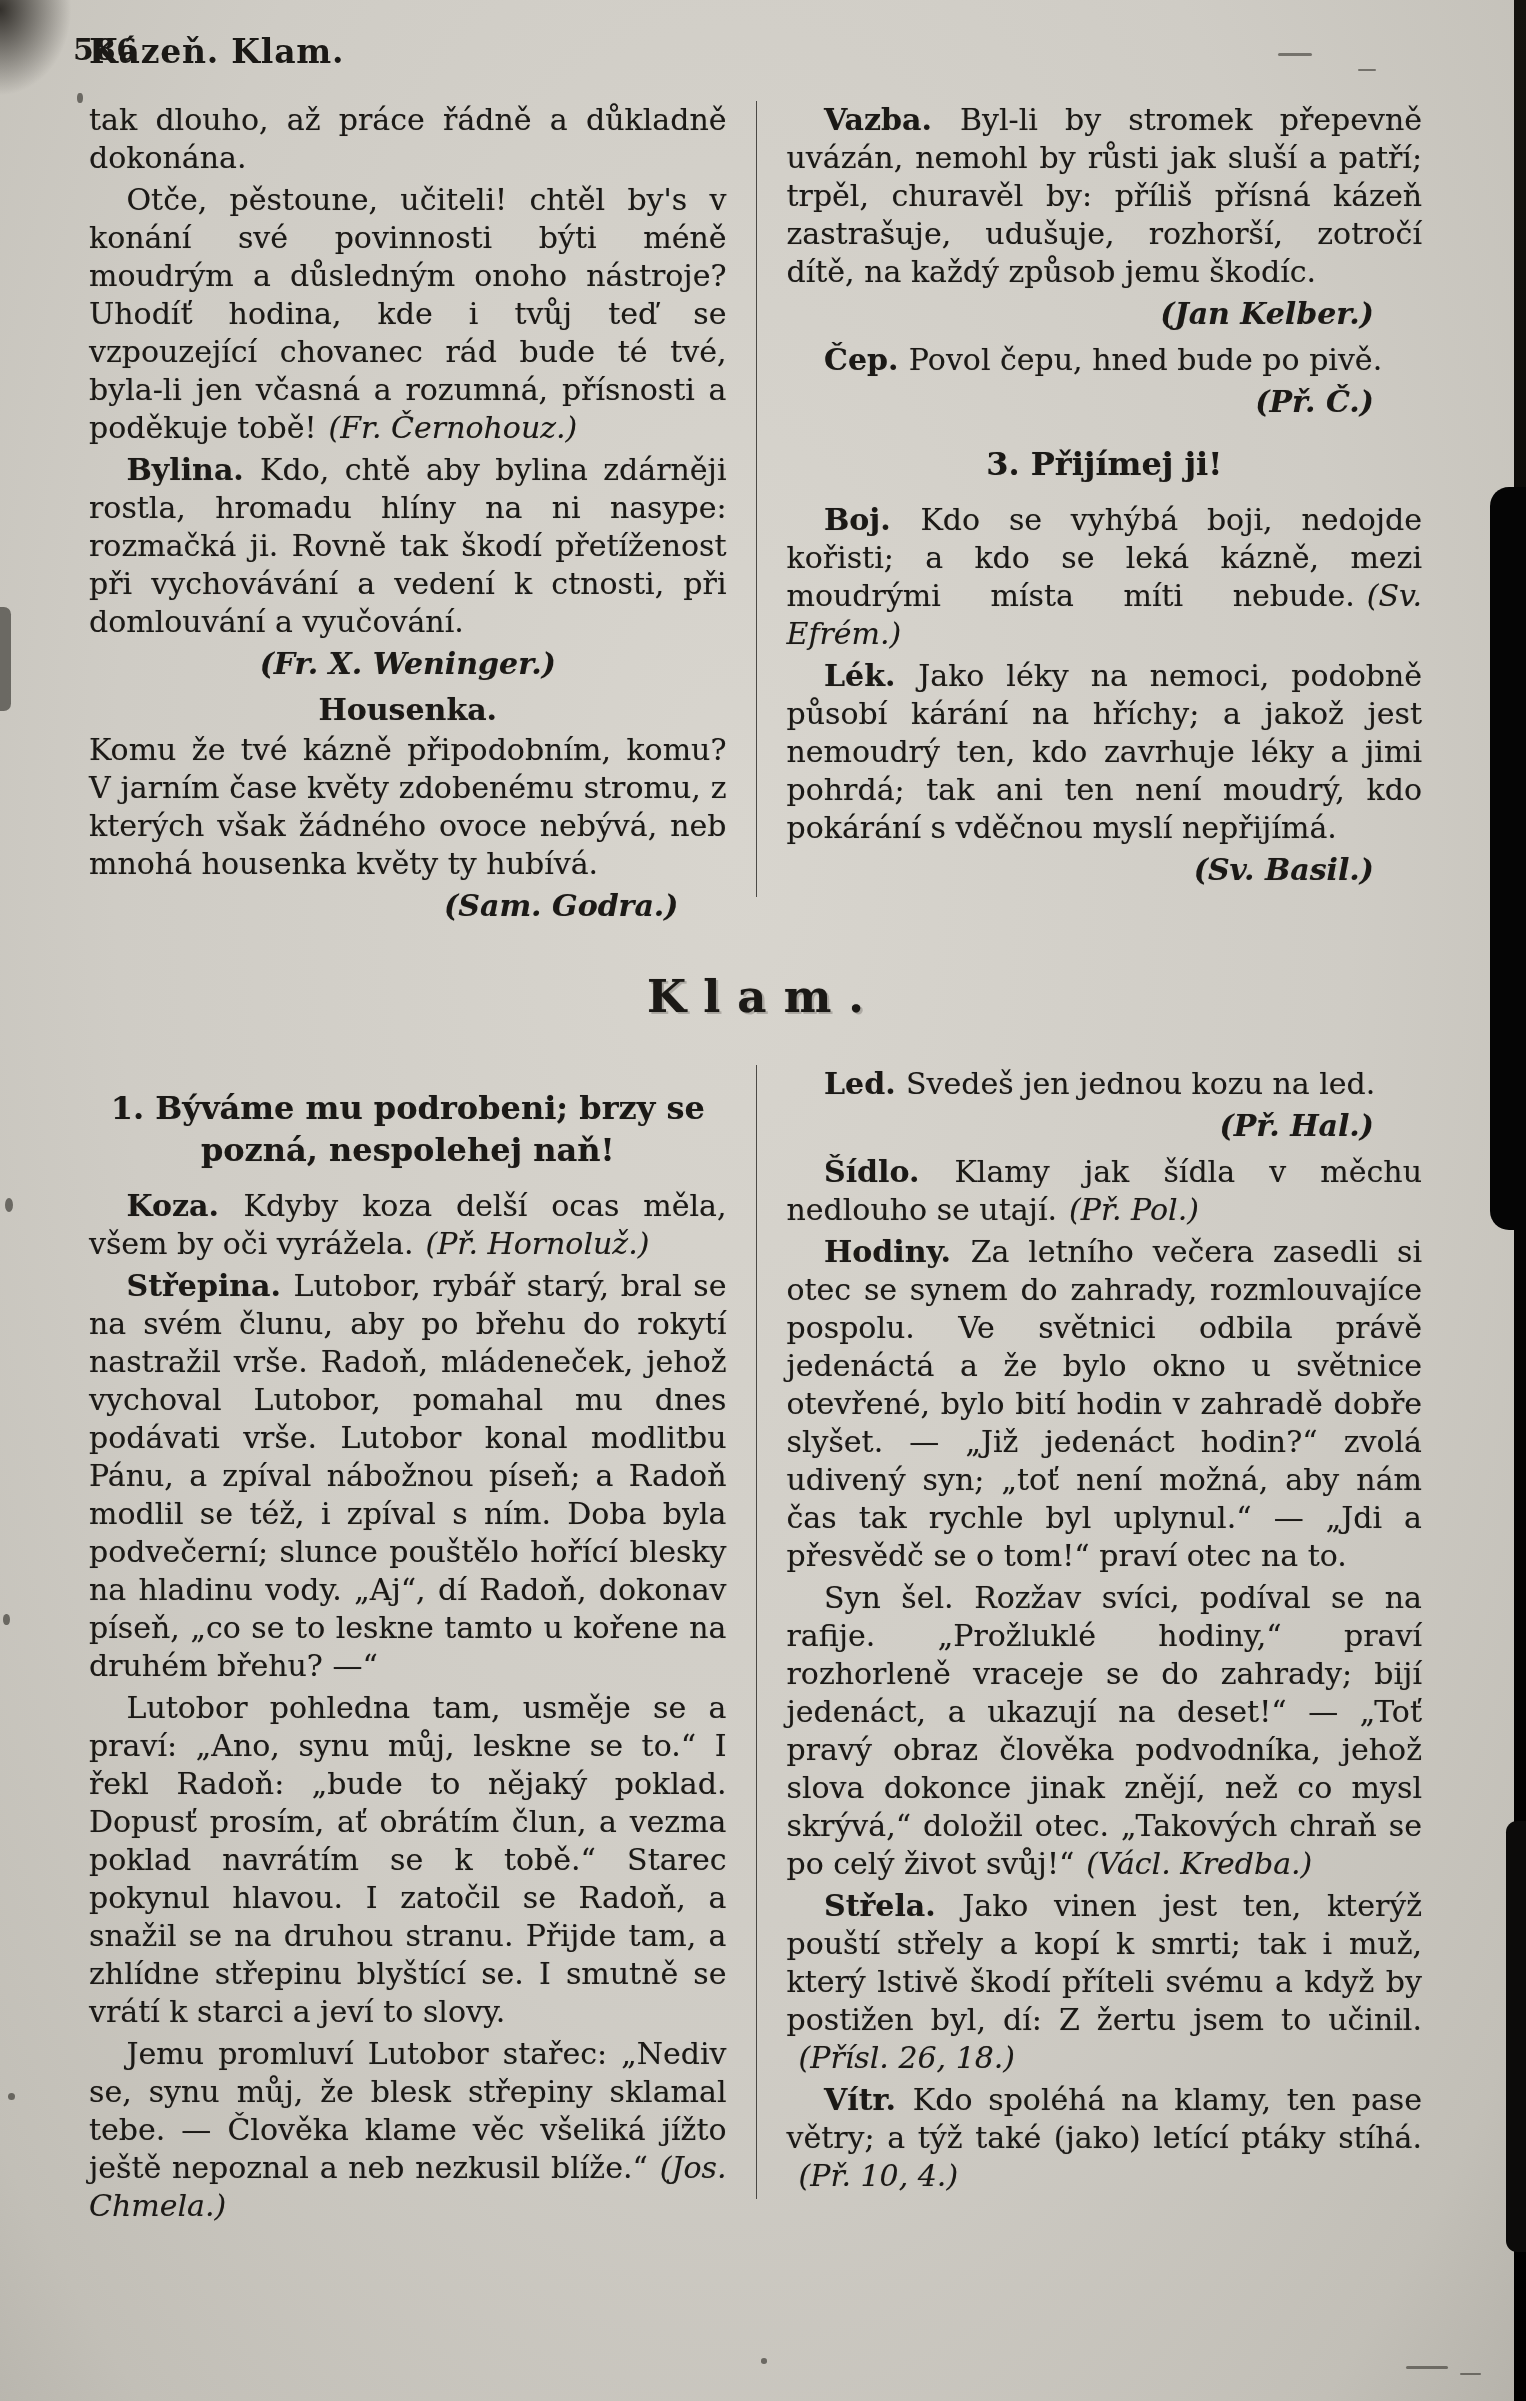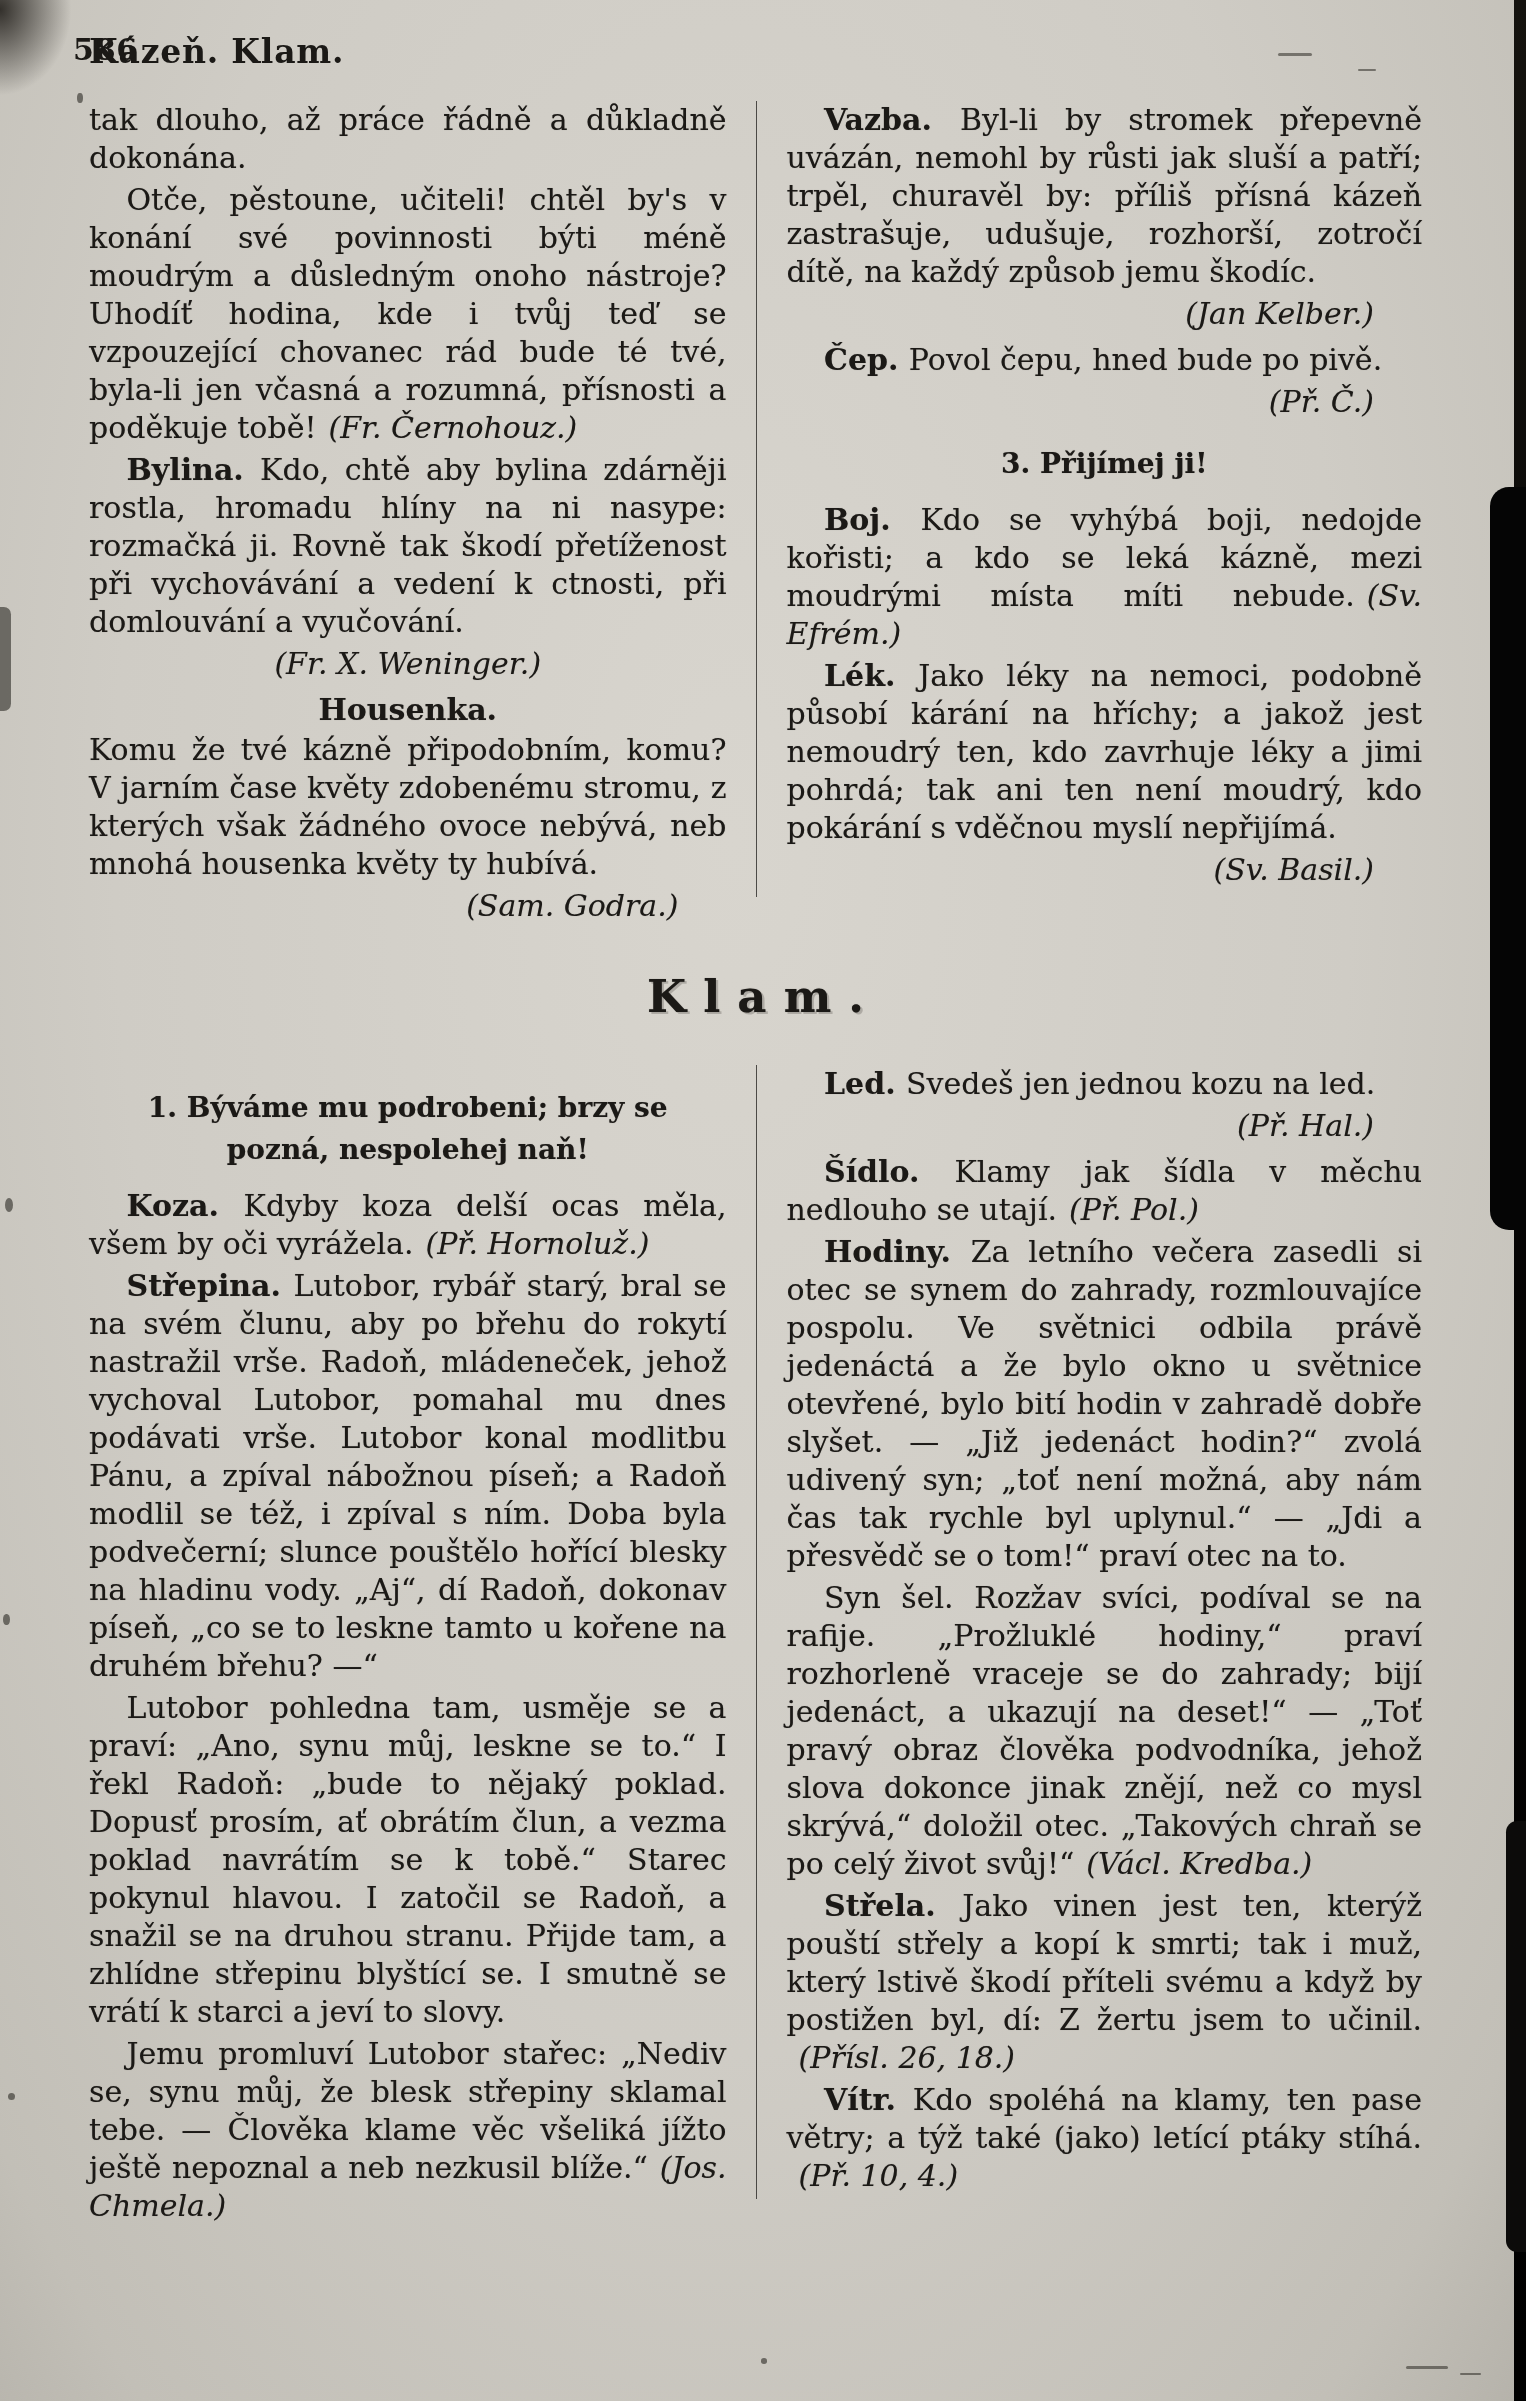--- a/index.html
+++ b/index.html
@@ -19,25 +19,25 @@
   
   .two-col{display:flex;align-items:flex-start;}
   .col{width:50%;box-sizing:border-box;font-size:30px;line-height:38px;text-align:justify;}
   .col-left{padding-right:29px;}
   .col-right{padding-left:30px;border-left:1.6px solid rgba(30,28,25,0.75);}
   .para{margin:0 0 4px 0;text-indent:1.25em;text-shadow:0 0 0.8px rgba(20,18,15,0.35);}
   .para.no-indent{text-indent:0;}
   .lead{font-weight:bold;}
   .lead-line{font-weight:bold;text-align:center;margin:6.4px 0 1.6px 0;text-shadow:0 0 0.8px rgba(20,18,15,0.35);}
   .attr{font-style:italic;margin-top:16px;}
-  .attr-block{margin:0 0 8px 0;text-shadow:0 0 0.8px rgba(20,18,15,0.3);}
+  .attr-block{margin:0 0 8px 0;text-shadow:0 0 0.8px rgba(20,18,15,0.3);font-weight:bold;}
   .attr-right{text-align:right;padding-right:1.6em;}
   .attr-center{text-align:center;}
   .attr-inline{margin-left:0.4em;}
-  .sub-heading{font-weight:bold;text-align:center;font-size:28px;line-height:42px;margin:22.4px 8px 16px 8px;text-indent:0;text-shadow:0 0 0.8px rgba(20,18,15,0.35);}
+  .sub-heading{font-weight:bold;text-align:center;font-size:32px;line-height:42px;margin:22.4px 8px 16px 8px;text-indent:0;text-shadow:0 0 0.8px rgba(20,18,15,0.35);}
   
   .chapter-heading{
     text-align:center;font-size:45px;font-weight:bold;letter-spacing:0.38em;
     margin:37px 0 42px 0;text-indent:0.38em;
     text-shadow:2.4px 2.4px 0 rgba(30,28,25,0.22), 0 0 0.8px rgba(20,18,15,0.5);
   }
   
   .art{position:absolute;}
   .art-right-edge{right:0;top:0;width:12.8px;height:2401px;background:linear-gradient(to bottom,#15130f 0%,#060504 40%,#000 100%);}
   .art-right-blob{right:0;top:487px;width:37px;height:743px;border-radius:19px 0 0 19px;background:#050505;}

